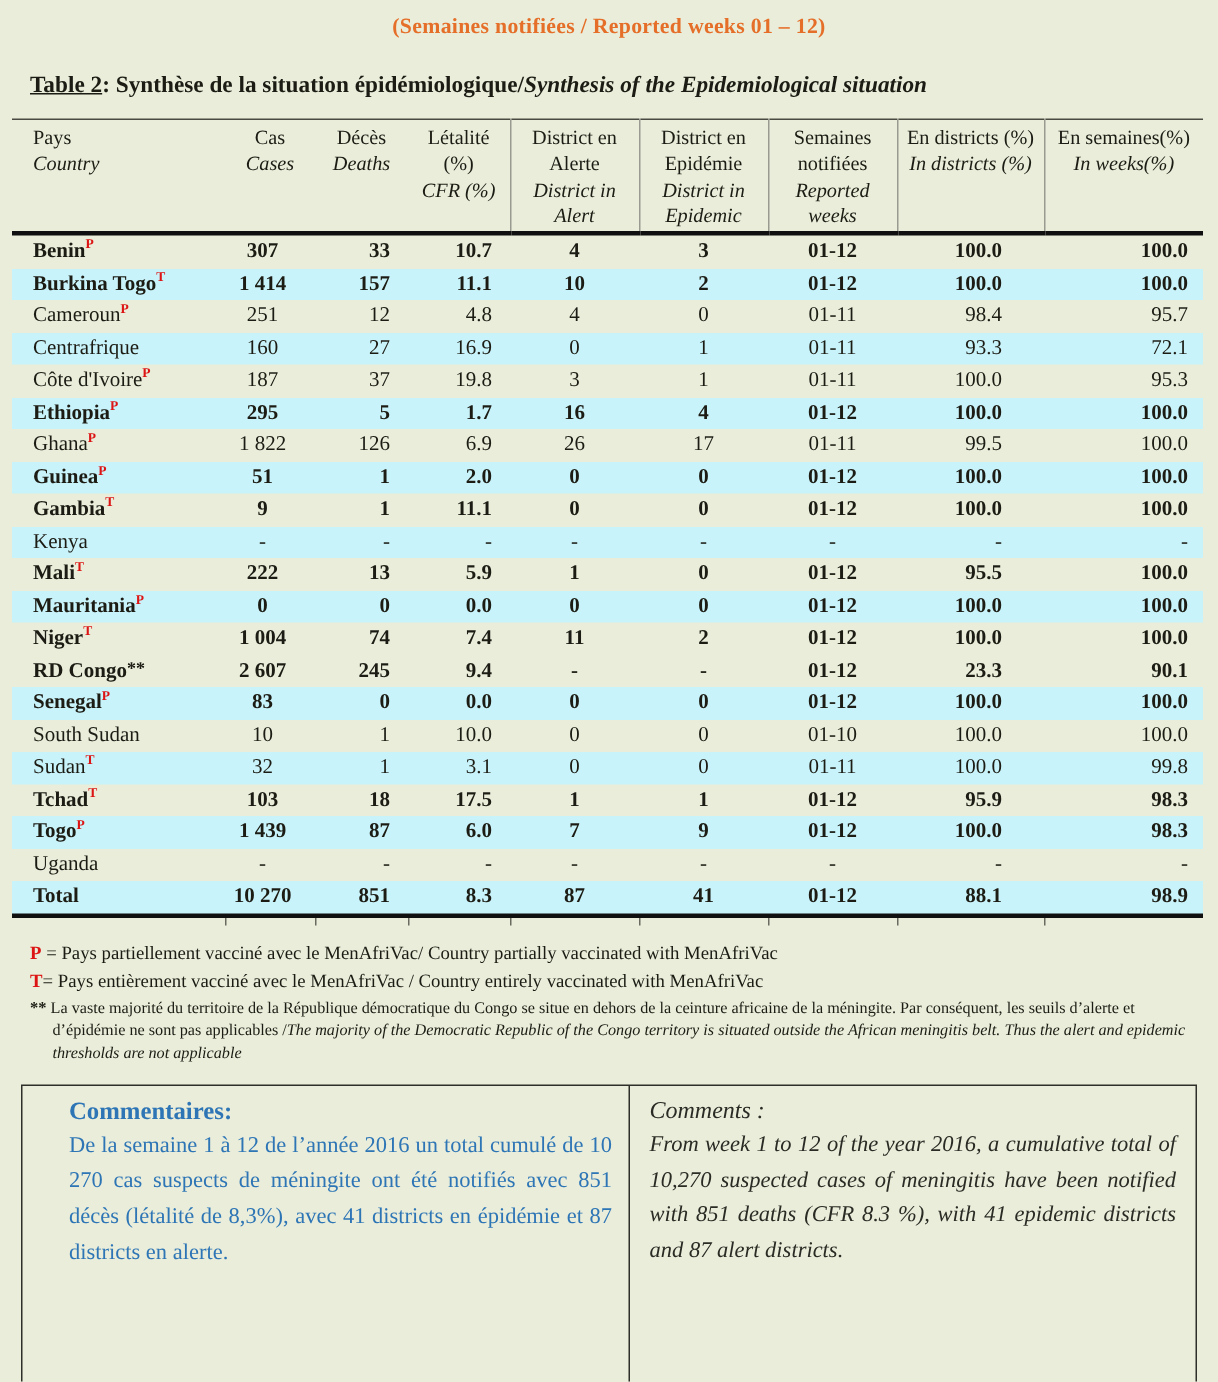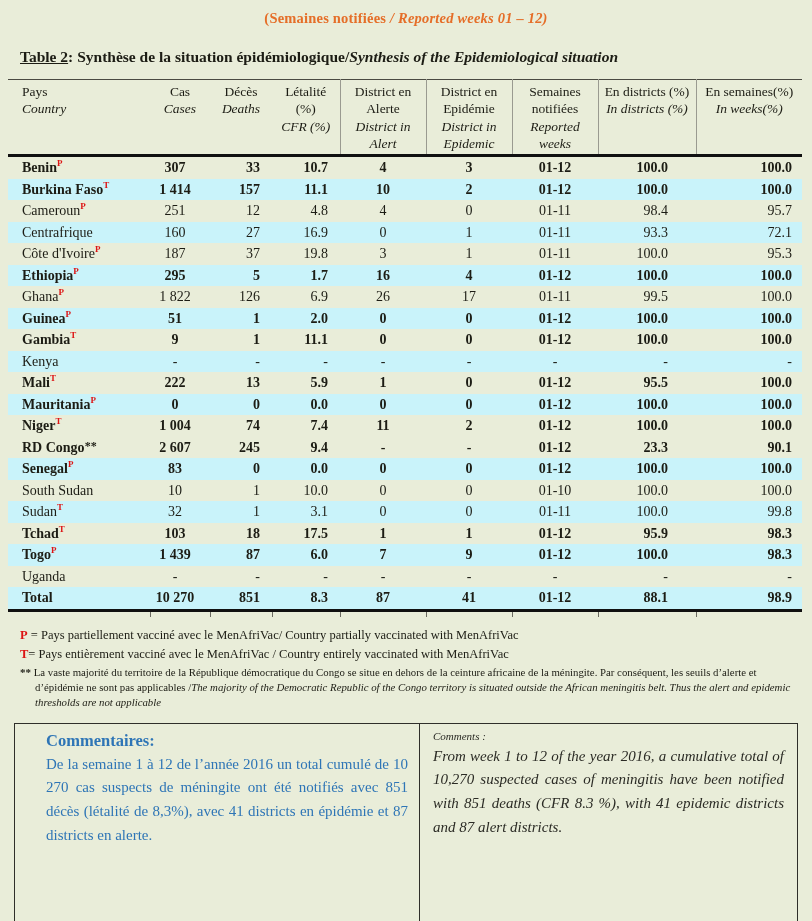--- a/index.html
+++ b/index.html
@@ -22,21 +22,21 @@
     overflow:hidden;
   }
   .page{width:812px;height:921px;position:relative;overflow:hidden;}
 
   
   .top-note{
     padding-top:10px;text-align:center;
     font-size:14.5px;font-weight:bold;color:var(--orange);
     letter-spacing:.2px;
   }
-  .top-note .en{font-style:italic;}
+  .top-note .en{}
 
   
   .doc-title{margin:21px 0 0 20px;font-size:15.5px;font-weight:bold;}
   .doc-title .tlabel{text-decoration:underline;}
   .doc-title .ten{font-style:italic;}
 
   
   table.synth{
     margin:13px 0 0 8px;width:794px;
     border-collapse:collapse;table-layout:fixed;
@@ -94,21 +94,21 @@
   .comments{
     margin:12px 0 0 14px;width:784px;height:224px;
     border:1.5px solid #2f2f2a;display:flex;background:var(--bg);padding-left:20px;
   }
   .comments .left{
     width:385px;border-right:1.5px solid #2f2f2a;
     padding:5px 11px 0 11px;color:var(--blue);
   }
   .comments .right{flex:1;padding:5px 13px 0 13px;color:#2b2b25;font-style:italic;}
   .c-title{font-size:16.5px;font-weight:bold;line-height:1.45;}
-  .right .c-title{font-weight:normal;font-size:11px;}
+  .right .c-title{font-weight:normal;font-size:16px;}
   .c-body{font-size:15px;line-height:1.58;text-align:justify;}
 </style>
 </head>
 <body>
 
 <div class="page">
 
   <div class="top-note"><span class="fr">(Semaines notifiées </span><span class="en">/ Reported weeks 01 – 12)</span></div>
 
   <div class="doc-title"><span class="tlabel">Table 2</span><span class="tfr">: Synthèse de la situation épidémiologique/</span><span class="ten">Synthesis of the Epidemiological situation</span></div>
@@ -189,21 +189,21 @@
           <td class="col2">307</td>
           <td class="col3">33</td>
           <td class="col4">10.7</td>
           <td class="col5">4</td>
           <td class="col6">3</td>
           <td class="col7">01-12</td>
           <td class="col8">100.0</td>
           <td class="col9">100.0</td>
         </tr>
         <tr class="bold shade">
-          <td class="col1"><span>Burkina Faso</span><sup class="sup">T</sup></td>
+          <td class="col1"><span>Burkina Togo</span><sup class="sup">T</sup></td>
           <td class="col2">1 414</td>
           <td class="col3">157</td>
           <td class="col4">11.1</td>
           <td class="col5">10</td>
           <td class="col6">2</td>
           <td class="col7">01-12</td>
           <td class="col8">100.0</td>
           <td class="col9">100.0</td>
         </tr>
         <tr>

